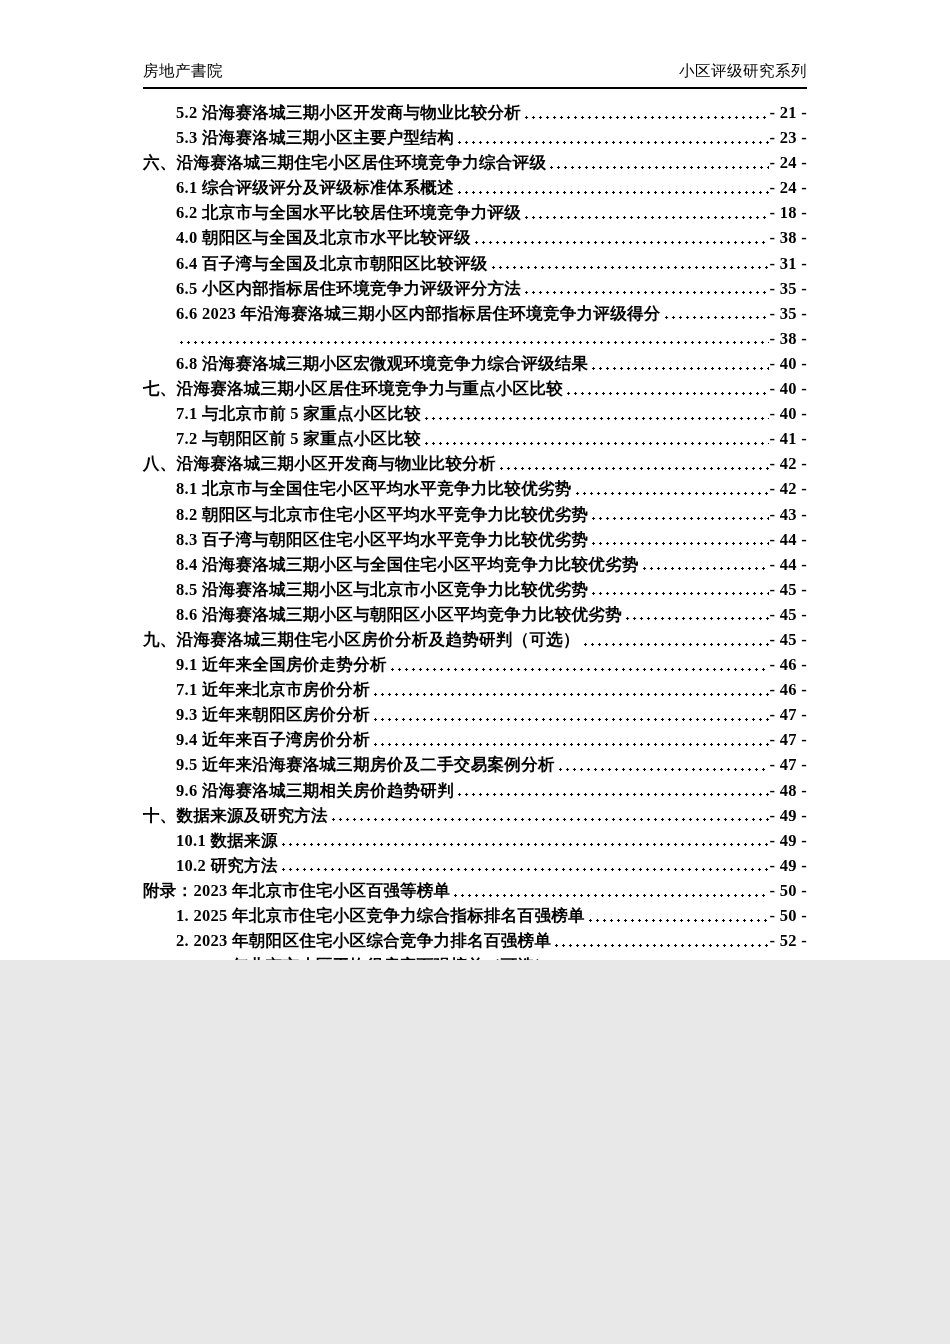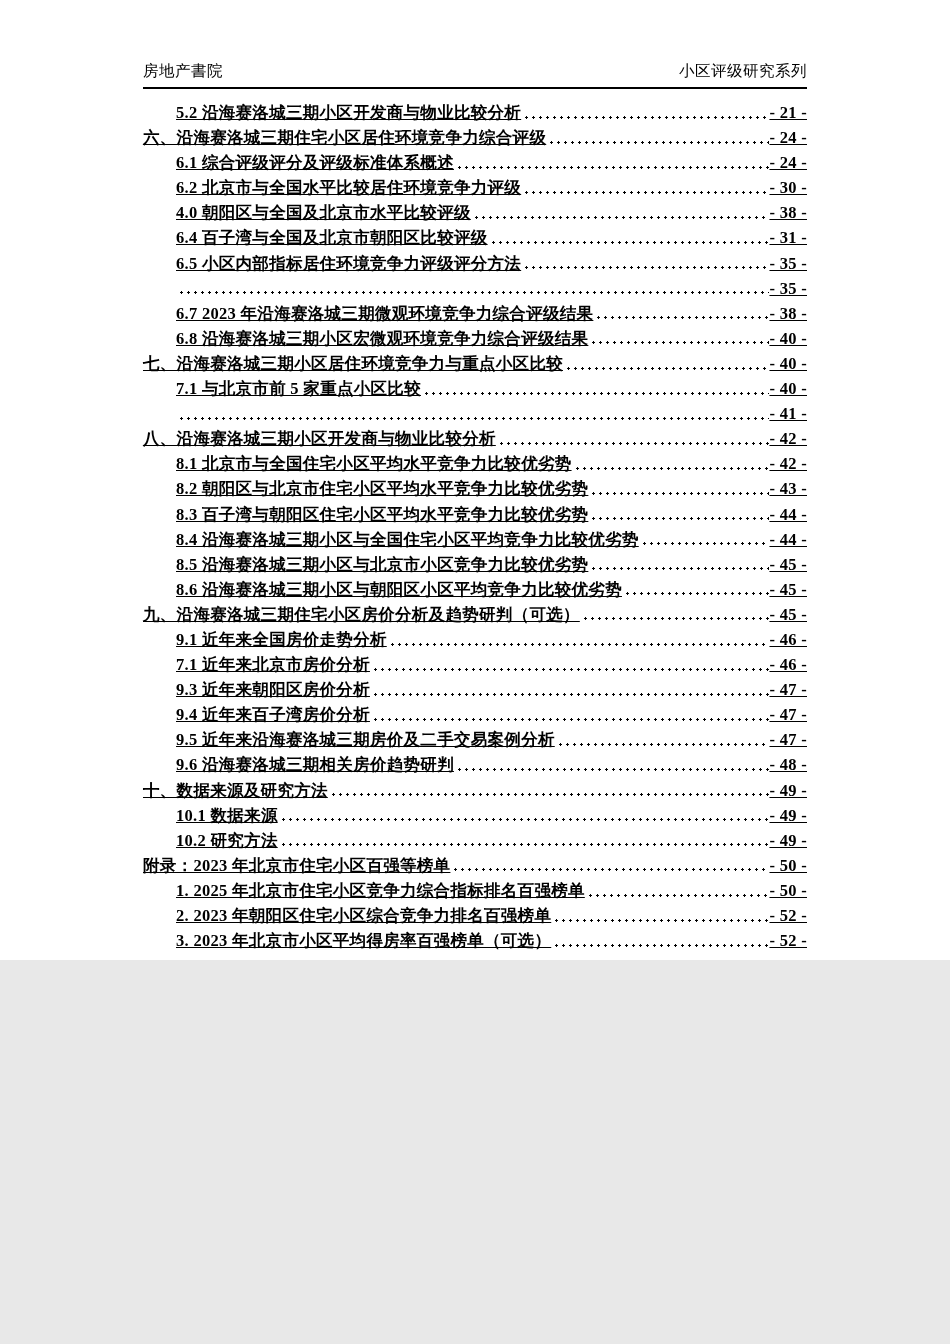--- a/index.html
+++ b/index.html
@@ -35,21 +35,20 @@
     left: 143px;
     right: 143px;
     top: 100px;
   }
   .toc-row {
     display: flex;
     height: 25.1px;
     line-height: 25.1px;
     font-size: 16.5px;
     font-weight: 700;
-    text-decoration: underline;
   }
   .toc-row.sub { padding-left: 33px; }
   .toc-label { white-space: pre; letter-spacing: 0.3px; }
   .toc-leader {
     flex: 1;
     margin-left: 2px;
     background-image: radial-gradient(circle, #000 1.05px, transparent 1.35px);
     background-size: 7px 3px;
     background-repeat: repeat-x;
     background-position: left calc(100% - 6.5px);
@@ -75,75 +74,81 @@
     <span>房地产書院</span>
     <span>小区评级研究系列</span>
   </div>
 
   <div class="toc">
       <div class="toc-row sub">
       <span class="toc-label">5.2 沿海赛洛城三期小区开发商与物业比较分析</span>
       <span class="toc-leader"></span>
       <span class="toc-page">- 21 -</span>
     </div>
+      <div class="toc-row sub">
+      <span class="toc-label">5.3 沿海赛洛城三期小区主要户型结构</span>
+      <span class="toc-leader"></span>
+      <span class="toc-page">- 23 -</span>
+    </div>
       <div class="toc-row">
       <span class="toc-label">六、沿海赛洛城三期住宅小区居住环境竞争力综合评级</span>
       <span class="toc-leader"></span>
       <span class="toc-page">- 24 -</span>
     </div>
       <div class="toc-row sub">
       <span class="toc-label">6.1 综合评级评分及评级标准体系概述</span>
       <span class="toc-leader"></span>
       <span class="toc-page">- 24 -</span>
     </div>
       <div class="toc-row sub">
       <span class="toc-label">6.2 北京市与全国水平比较居住环境竞争力评级</span>
       <span class="toc-leader"></span>
-      <span class="toc-page">- 30 -</span>
+      <span class="toc-page">- 18 -</span>
     </div>
       <div class="toc-row sub">
       <span class="toc-label">4.0 朝阳区与全国及北京市水平比较评级</span>
       <span class="toc-leader"></span>
       <span class="toc-page">- 38 -</span>
     </div>
       <div class="toc-row sub">
       <span class="toc-label">6.4 百子湾与全国及北京市朝阳区比较评级</span>
       <span class="toc-leader"></span>
       <span class="toc-page">- 31 -</span>
     </div>
       <div class="toc-row sub">
       <span class="toc-label">6.5 小区内部指标居住环境竞争力评级评分方法</span>
       <span class="toc-leader"></span>
       <span class="toc-page">- 35 -</span>
     </div>
       <div class="toc-row sub">
+      <span class="toc-label">6.6 2023 年沿海赛洛城三期小区内部指标居住环境竞争力评级得分</span>
       <span class="toc-leader"></span>
       <span class="toc-page">- 35 -</span>
     </div>
       <div class="toc-row sub">
-      <span class="toc-label">6.7 2023 年沿海赛洛城三期微观环境竞争力综合评级结果</span>
       <span class="toc-leader"></span>
       <span class="toc-page">- 38 -</span>
     </div>
       <div class="toc-row sub">
       <span class="toc-label">6.8 沿海赛洛城三期小区宏微观环境竞争力综合评级结果</span>
       <span class="toc-leader"></span>
       <span class="toc-page">- 40 -</span>
     </div>
       <div class="toc-row">
       <span class="toc-label">七、沿海赛洛城三期小区居住环境竞争力与重点小区比较</span>
       <span class="toc-leader"></span>
       <span class="toc-page">- 40 -</span>
     </div>
       <div class="toc-row sub">
       <span class="toc-label">7.1 与北京市前 5 家重点小区比较</span>
       <span class="toc-leader"></span>
       <span class="toc-page">- 40 -</span>
     </div>
       <div class="toc-row sub">
+      <span class="toc-label">7.2 与朝阳区前 5 家重点小区比较</span>
       <span class="toc-leader"></span>
       <span class="toc-page">- 41 -</span>
     </div>
       <div class="toc-row">
       <span class="toc-label">八、沿海赛洛城三期小区开发商与物业比较分析</span>
       <span class="toc-leader"></span>
       <span class="toc-page">- 42 -</span>
     </div>
       <div class="toc-row sub">
       <span class="toc-label">8.1 北京市与全国住宅小区平均水平竞争力比较优劣势</span>

